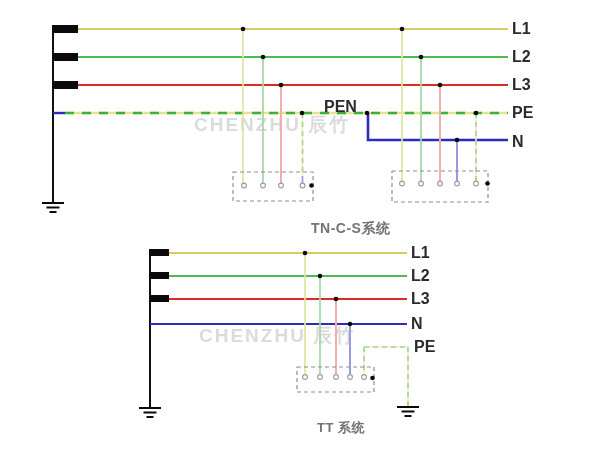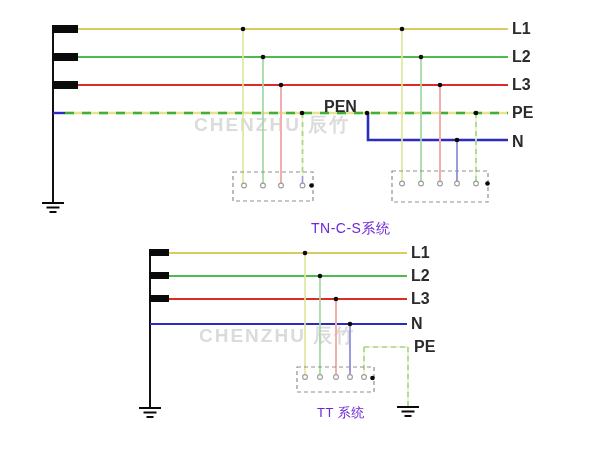--- a/index.html
+++ b/index.html
@@ -2,22 +2,22 @@
 <html><head>
 <meta charset="utf-8">
 <style>
   html,body{margin:0;padding:0;background:#fff;}
   .canvas{position:relative;width:601px;height:450px;background:#ffffff;overflow:hidden;
           font-family:"Liberation Sans",sans-serif;}
   .wm{position:absolute;font-weight:bold;font-size:19px;letter-spacing:2px;color:#dbdbdb;
       white-space:nowrap;user-select:none;}
   svg.wires{position:absolute;left:0;top:0;pointer-events:none;}
   .lbl{position:absolute;font-weight:bold;font-size:16px;color:#2b2b2b;line-height:14px;white-space:nowrap;}
-  .ttl{position:absolute;font-weight:normal;font-size:14px;color:#6d28d9;letter-spacing:.5px;white-space:nowrap;}
-  .ttl.small{font-size:13px;}
+  .ttl{position:absolute;font-weight:bold;font-size:14px;color:#737373;letter-spacing:.5px;white-space:nowrap;}
+  .ttl.small{font-size:13px;margin-top:15px;}
 </style>
 </head>
 <body>
 
 <div class="canvas">
 
   <div class="wm" style="left:194px;top:112px;">CHENZHU 辰竹</div>
   <div class="wm" style="left:199px;top:323px;">CHENZHU 辰竹</div>
 
   <svg class="wires" id="wires" width="601" height="450" viewBox="0 0 601 450">

